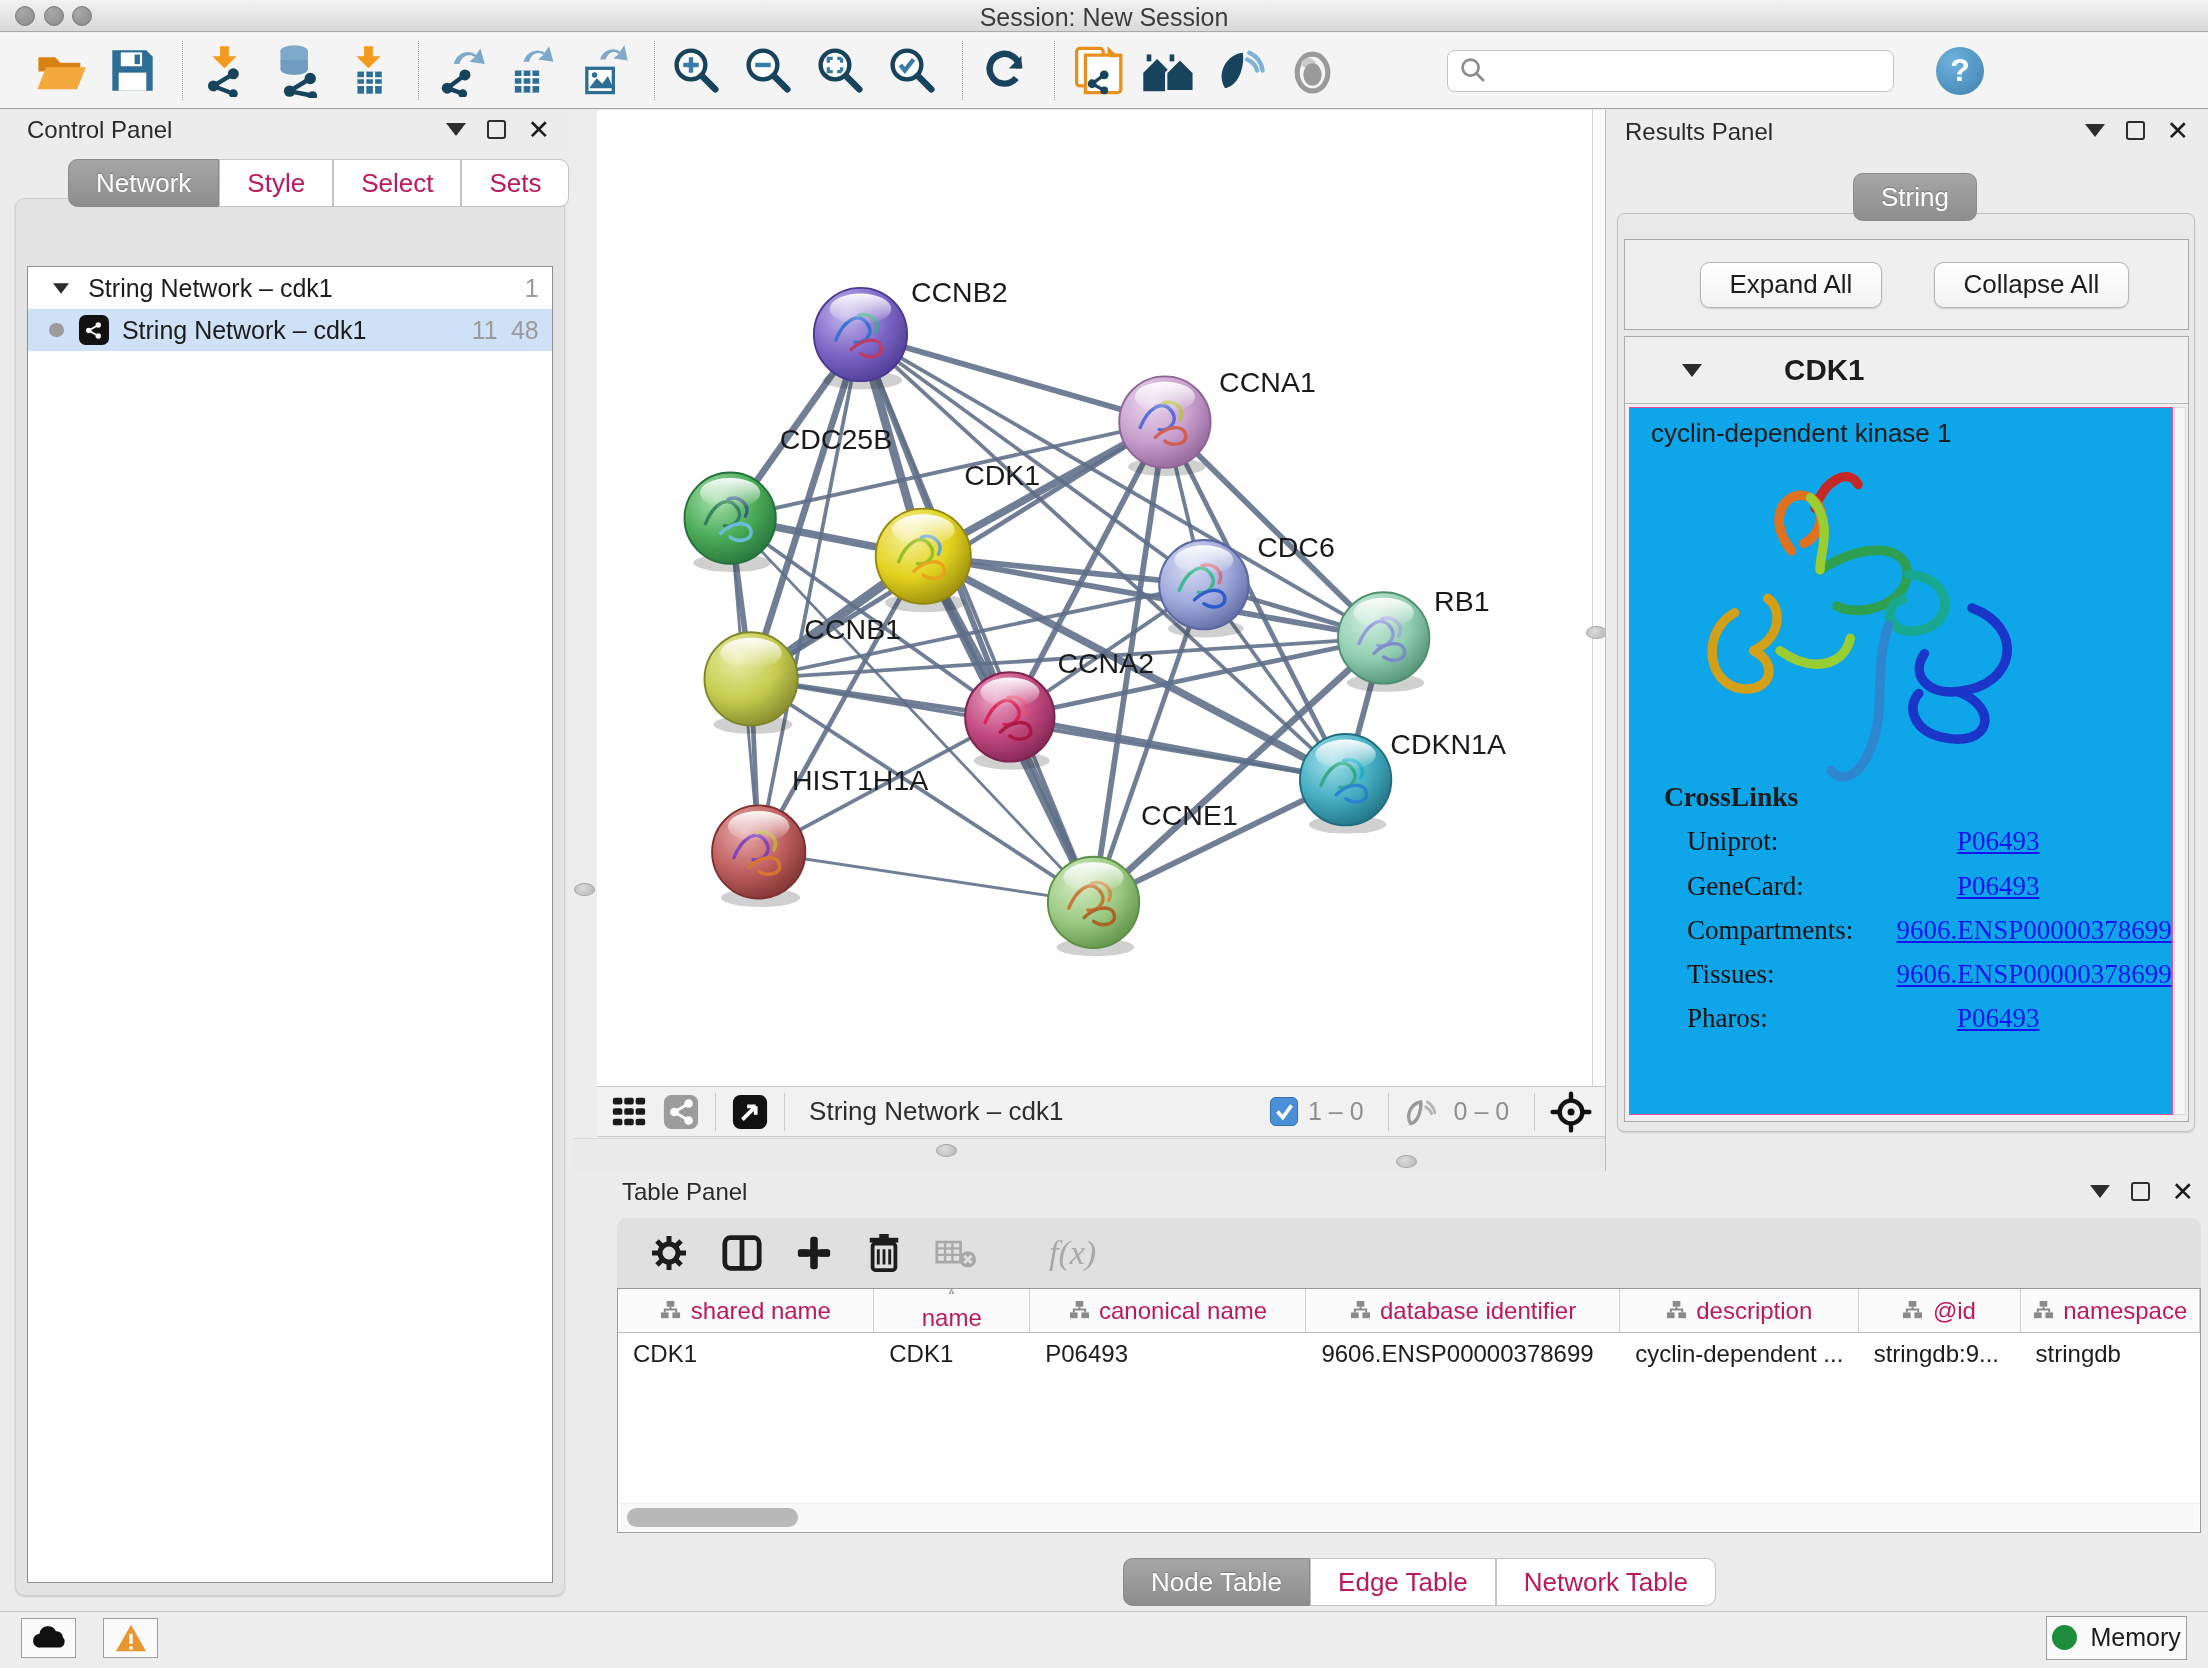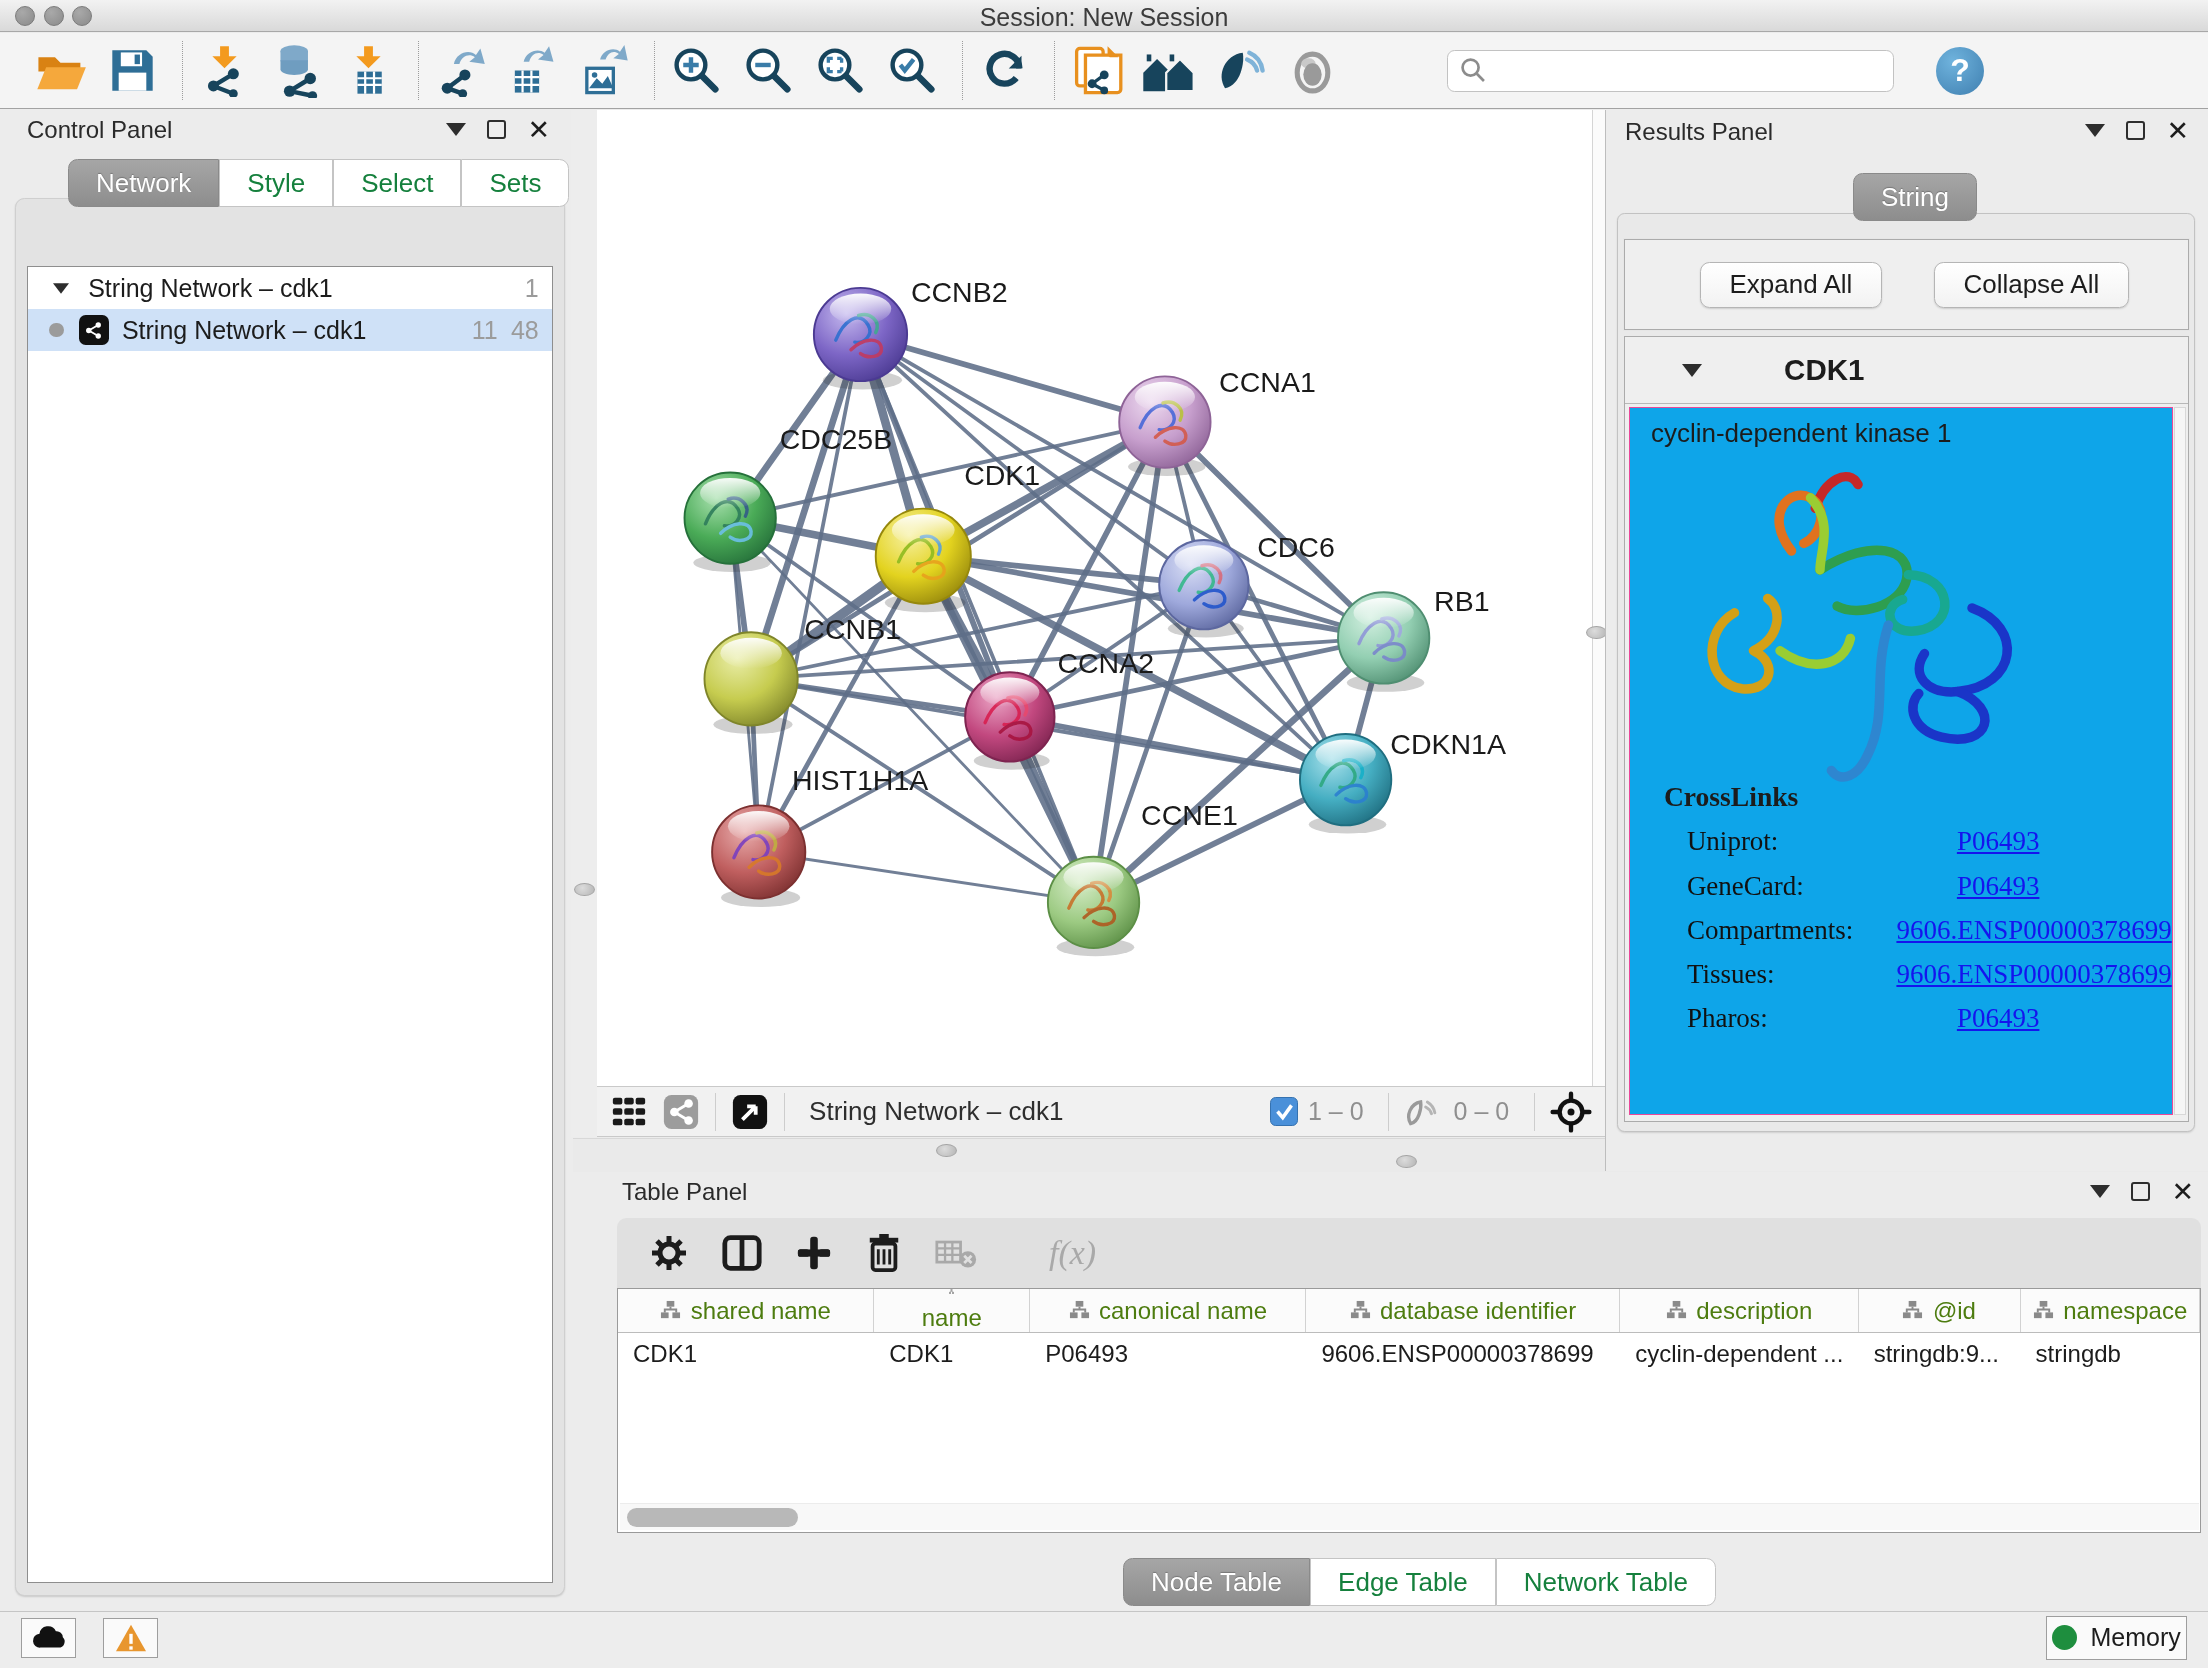--- a/index.html
+++ b/index.html
@@ -33,21 +33,21 @@
 
   
   .phead-title { font-size:24px; color:#2a2a2a; }
   .phead-icons { position:absolute; display:flex; align-items:center; gap:21px; }
   .tri-down { width:0; height:0; border-left:10.5px solid transparent; border-right:10.5px solid transparent;
     border-top:13.3px solid #2d2d2d; }
   .sq { width:19px; height:19px; border:2.9px solid #2d2d2d; border-radius:2.9px; }
   .xx { font-size:27px; font-weight:bold; color:#1d1d1d; line-height:19px; font-family:"DejaVu Sans",sans-serif; }
 
   .tabbtn { height:48px; padding:0 27px; font-size:26px; display:flex; align-items:center; justify-content:center;
-    background:#fff; border:1px solid #c4c4c4; color:#15803d; }
+    background:#fff; border:1px solid #c4c4c4; color:#be185d; }
   .tabbtn.sel { background:linear-gradient(#a6a6a6,#8d8d8d); color:#fff; border-color:#8a8a8a;
     text-shadow:0 -1px 1px rgba(0,0,0,.25); }
 
   
   .control-panel { left:0; top:110px; width:573px; height:1499px; background:#ececec; }
   .cp-innerpanel { position:absolute; left:15px; top:88px; right:7.6px; bottom:13.3px;
     background:#e3e3e3; border:1px solid #cfcfcf; border-radius:9.5px; box-shadow:0 1px 1.9px rgba(0,0,0,.15); }
   .cp-tabs { position:absolute; left:68px; top:49px; display:flex; z-index:3; }
   .cp-tabs .tabbtn:first-child { border-radius:9.5px 0 0 9.5px; }
   .cp-tabs .tabbtn:last-child { border-radius:0 9.5px 9.5px 0; }
@@ -109,21 +109,21 @@
 
   
   .table-panel { left:573px; top:1172px; width:1636px; height:439px; background:#ececec; }
   .tp-toolbar { position:absolute; left:44px; top:46px; right:7.6px; height:70px; background:#e0e0e0;
     border-radius:9.5px 9.5px 0 0; display:flex; align-items:center; padding-left:32px; gap:32px; }
   .fx { font-family:"Liberation Serif", serif; font-style:italic; font-size:34px; color:#a9a9a9;margin-left:40px; }
   .tp-table { position:absolute; left:44px; top:116px; right:7.6px; height:245px; background:#fff;
     border:1.9px solid #9a9a9a; overflow:hidden; }
   .tp-hrow { display:flex; height:44px; background:#fbfbfb; border-bottom:1px solid #bcbcbc; }
   .tp-hcell { display:flex; align-items:center; justify-content:center; gap:9.5px; font-size:24px;
-    color:#4d7c0f; border-right:1px solid #d2d2d2; overflow:hidden; white-space:nowrap; }
+    color:#be185d; border-right:1px solid #d2d2d2; overflow:hidden; white-space:nowrap; }
   .tp-drow { display:flex; height:42px; }
   .tp-dcell { display:flex; align-items:center; font-size:24px; padding-left:15px; overflow:hidden; white-space:nowrap; }
   .tp-scrolltrack { position:absolute; left:1.9px; right:1.9px; bottom:1.9px; height:27px; background:#f8f8f8;
     border-top:1px solid #ececec; }
   .tp-thumb { position:absolute; left:7.6px; top:3.8px; width:171px; height:19px; background:#b8b8b8; border-radius:9.5px; }
   .tp-tabs { position:absolute; left:550px; top:386px; display:flex; }
   .tp-tabs .tabbtn:first-child { border-radius:9.5px 0 0 9.5px; }
   .tp-tabs .tabbtn:last-child { border-radius:0 9.5px 9.5px 0; }
 
   

